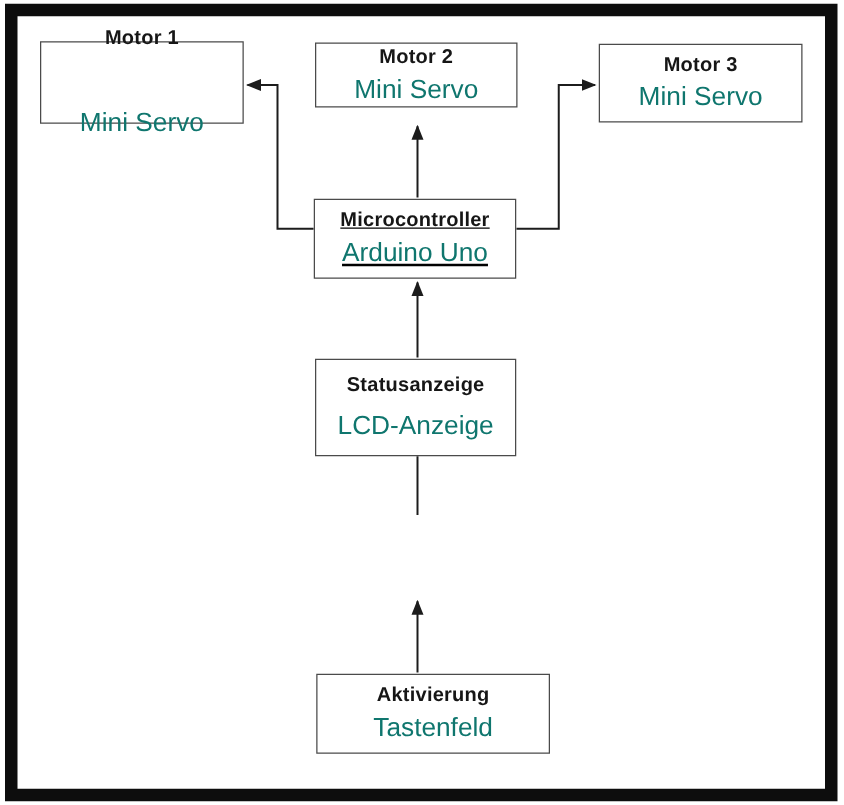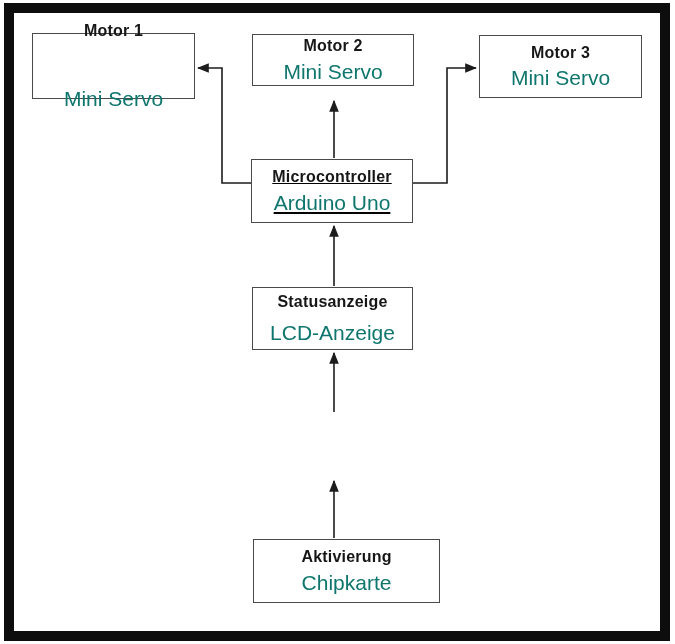--- a/index.html
+++ b/index.html
@@ -47,21 +47,21 @@
   .node-subtitle {
     font-size: 21px;
     font-weight: 400;
     color: #0f766e;
     line-height: 1.1;
   }
   .node-motor1        { left: 32px;  top: 33px;  width: 163px; height: 66px; gap: 48px; }
   .node-motor2        { left: 252px; top: 34px;  width: 162px; height: 52px; }
   .node-motor3        { left: 479px; top: 35px;  width: 163px; height: 63px; }
   .node-micro         { left: 251px; top: 159px; width: 162px; height: 64px; text-decoration: underline; }
-  .node-status        { left: 252px; top: 287px; width: 161px; height: 63px; gap: 11px; }
+  .node-status        { left: 252px; top: 287px; width: 161px; height: 78px; gap: 11px; }
   .node-eingabe       { left: 252px; top: 413px; width: 161px; height: 65px; }
   .node-aktivierung   { left: 253px; top: 539px; width: 187px; height: 64px; }
   .connector-layer {
     position: absolute;
     left: 0;
     top: 0;
     width: 675px;
     height: 644px;
     z-index: 1;
     pointer-events: none;
@@ -109,16 +109,16 @@
   </div>
 
   <div class="node node-status">
     <div class="node-title">Statusanzeige</div>
     <div class="node-subtitle">LCD-Anzeige</div>
   </div>
 
 
   <div class="node node-aktivierung">
     <div class="node-title">Aktivierung</div>
-    <div class="node-subtitle">Chipkarte</div>
+    <div class="node-subtitle">Tastenfeld</div>
   </div>
 
 </div>
 
 </body></html>

